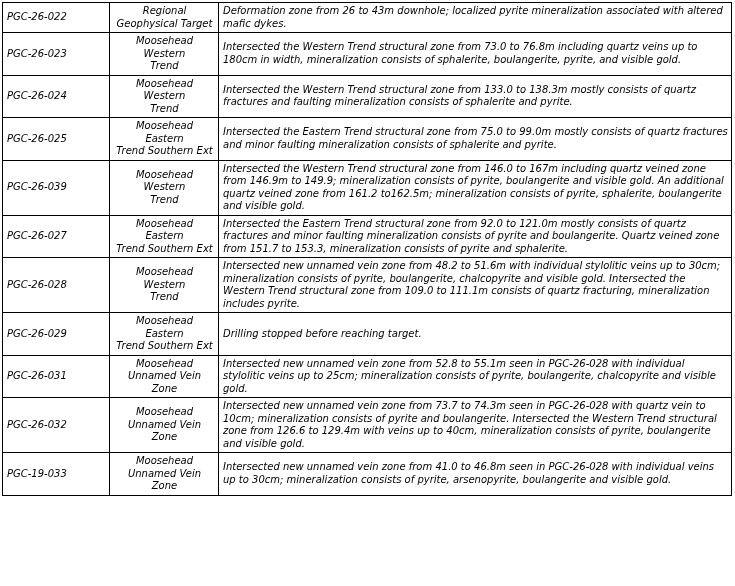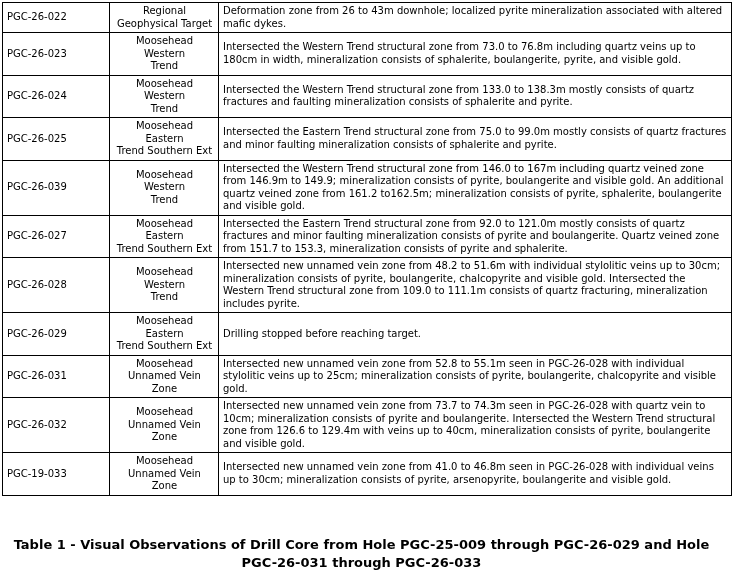--- a/index.html
+++ b/index.html
@@ -6,20 +6,21 @@
     margin: 0;
     padding: 0;
     background: #ffffff;
     color: #000000;
     font-family: "DejaVu Sans", "Liberation Sans", sans-serif;
   }
   .doc {
     width: 735px;
     box-sizing: border-box;
     padding: 2px 14px 0 2px;
+    font-style: italic;
   }
   table.drill-table {
     border-collapse: collapse;
     table-layout: fixed;
     width: 728px;
   }
   table.drill-table td {
     border: 1px solid #000000;
     font-size: 10px;
     line-height: 12.5px;
@@ -128,15 +129,14 @@
   <tr>
     <td class="col-hole">PGC-19-033</td>
     <td class="col-target">Moosehead
 Unnamed Vein
 Zone</td>
     <td class="col-desc">Intersected new unnamed vein zone from 41.0 to 46.8m seen in PGC-26-028 with individual veins up to 30cm; mineralization consists of pyrite, arsenopyrite, boulangerite and visible gold.</td>
   </tr>
 </tbody>
   </table>
 
-  <p class="caption">Table 1 - Visual Observations of Drill Core from Hole PGC-25-009 through PGC-26-029 and Hole PGC-26-031 through PGC-26-033</p>
 
 </div>
 
 </body></html>

